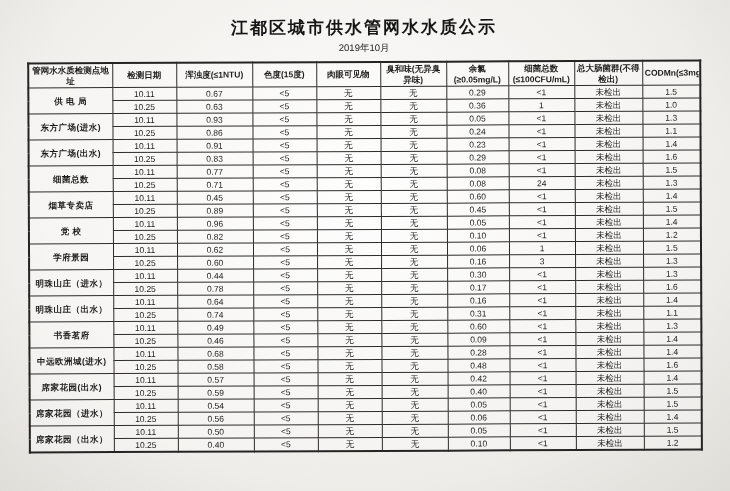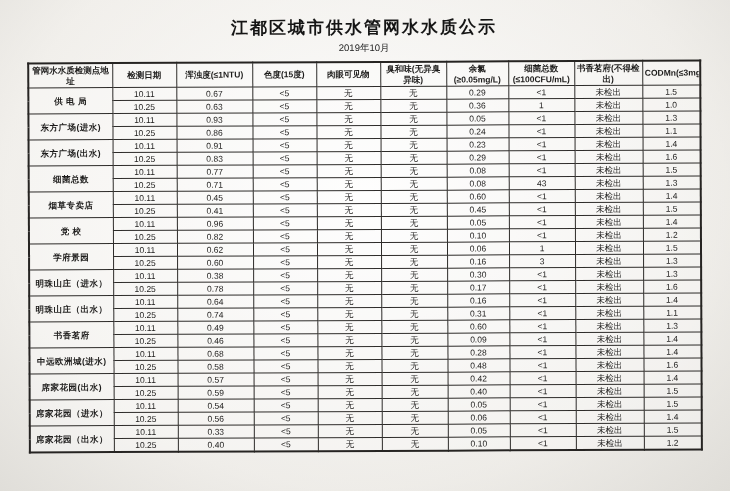--- a/index.html
+++ b/index.html
@@ -93,21 +93,21 @@
     <thead>
       <tr>
         <th>管网水水质检测点地址</th>
         <th>检测日期</th>
         <th>浑浊度(≤1NTU)</th>
         <th>色度(15度)</th>
         <th>肉眼可见物</th>
         <th>臭和味(无异臭异味)</th>
         <th>余氯(≥0.05mg/L)</th>
         <th>细菌总数(≤100CFU/mL)</th>
-        <th>书香茗府(不得检出)</th>
+        <th>总大肠菌群(不得检出)</th>
         <th>CODMn(≤3mg/L)</th>
       </tr>
     </thead>
     <tbody id="table-body">
         <tr>
           <td class="loc" rowspan="2">供 电 局</td>
           <td>10.11</td>
           <td>0.67</td>
           <td>&lt;5</td>
           <td>无</td>
@@ -186,39 +186,39 @@
           <td>未检出</td>
           <td>1.5</td>
         </tr>
         <tr>
           <td>10.25</td>
           <td>0.71</td>
           <td>&lt;5</td>
           <td>无</td>
           <td>无</td>
           <td>0.08</td>
-          <td>43</td>
+          <td>24</td>
           <td>未检出</td>
           <td>1.3</td>
         </tr>
         <tr>
           <td class="loc" rowspan="2">烟草专卖店</td>
           <td>10.11</td>
           <td>0.45</td>
           <td>&lt;5</td>
           <td>无</td>
           <td>无</td>
           <td>0.60</td>
           <td>&lt;1</td>
           <td>未检出</td>
           <td>1.4</td>
         </tr>
         <tr>
           <td>10.25</td>
-          <td>0.41</td>
+          <td>0.89</td>
           <td>&lt;5</td>
           <td>无</td>
           <td>无</td>
           <td>0.45</td>
           <td>&lt;1</td>
           <td>未检出</td>
           <td>1.5</td>
         </tr>
         <tr>
           <td class="loc" rowspan="2">党  校</td>
@@ -262,21 +262,21 @@
           <td>无</td>
           <td>无</td>
           <td>0.16</td>
           <td>3</td>
           <td>未检出</td>
           <td>1.3</td>
         </tr>
         <tr>
           <td class="loc" rowspan="2">明珠山庄（进水）</td>
           <td>10.11</td>
-          <td>0.38</td>
+          <td>0.44</td>
           <td>&lt;5</td>
           <td>无</td>
           <td>无</td>
           <td>0.30</td>
           <td>&lt;1</td>
           <td>未检出</td>
           <td>1.3</td>
         </tr>
         <tr>
           <td>10.25</td>
@@ -400,21 +400,21 @@
           <td>无</td>
           <td>无</td>
           <td>0.06</td>
           <td>&lt;1</td>
           <td>未检出</td>
           <td>1.4</td>
         </tr>
         <tr>
           <td class="loc" rowspan="2">席家花园（出水）</td>
           <td>10.11</td>
-          <td>0.33</td>
+          <td>0.50</td>
           <td>&lt;5</td>
           <td>无</td>
           <td>无</td>
           <td>0.05</td>
           <td>&lt;1</td>
           <td>未检出</td>
           <td>1.5</td>
         </tr>
         <tr>
           <td>10.25</td>

